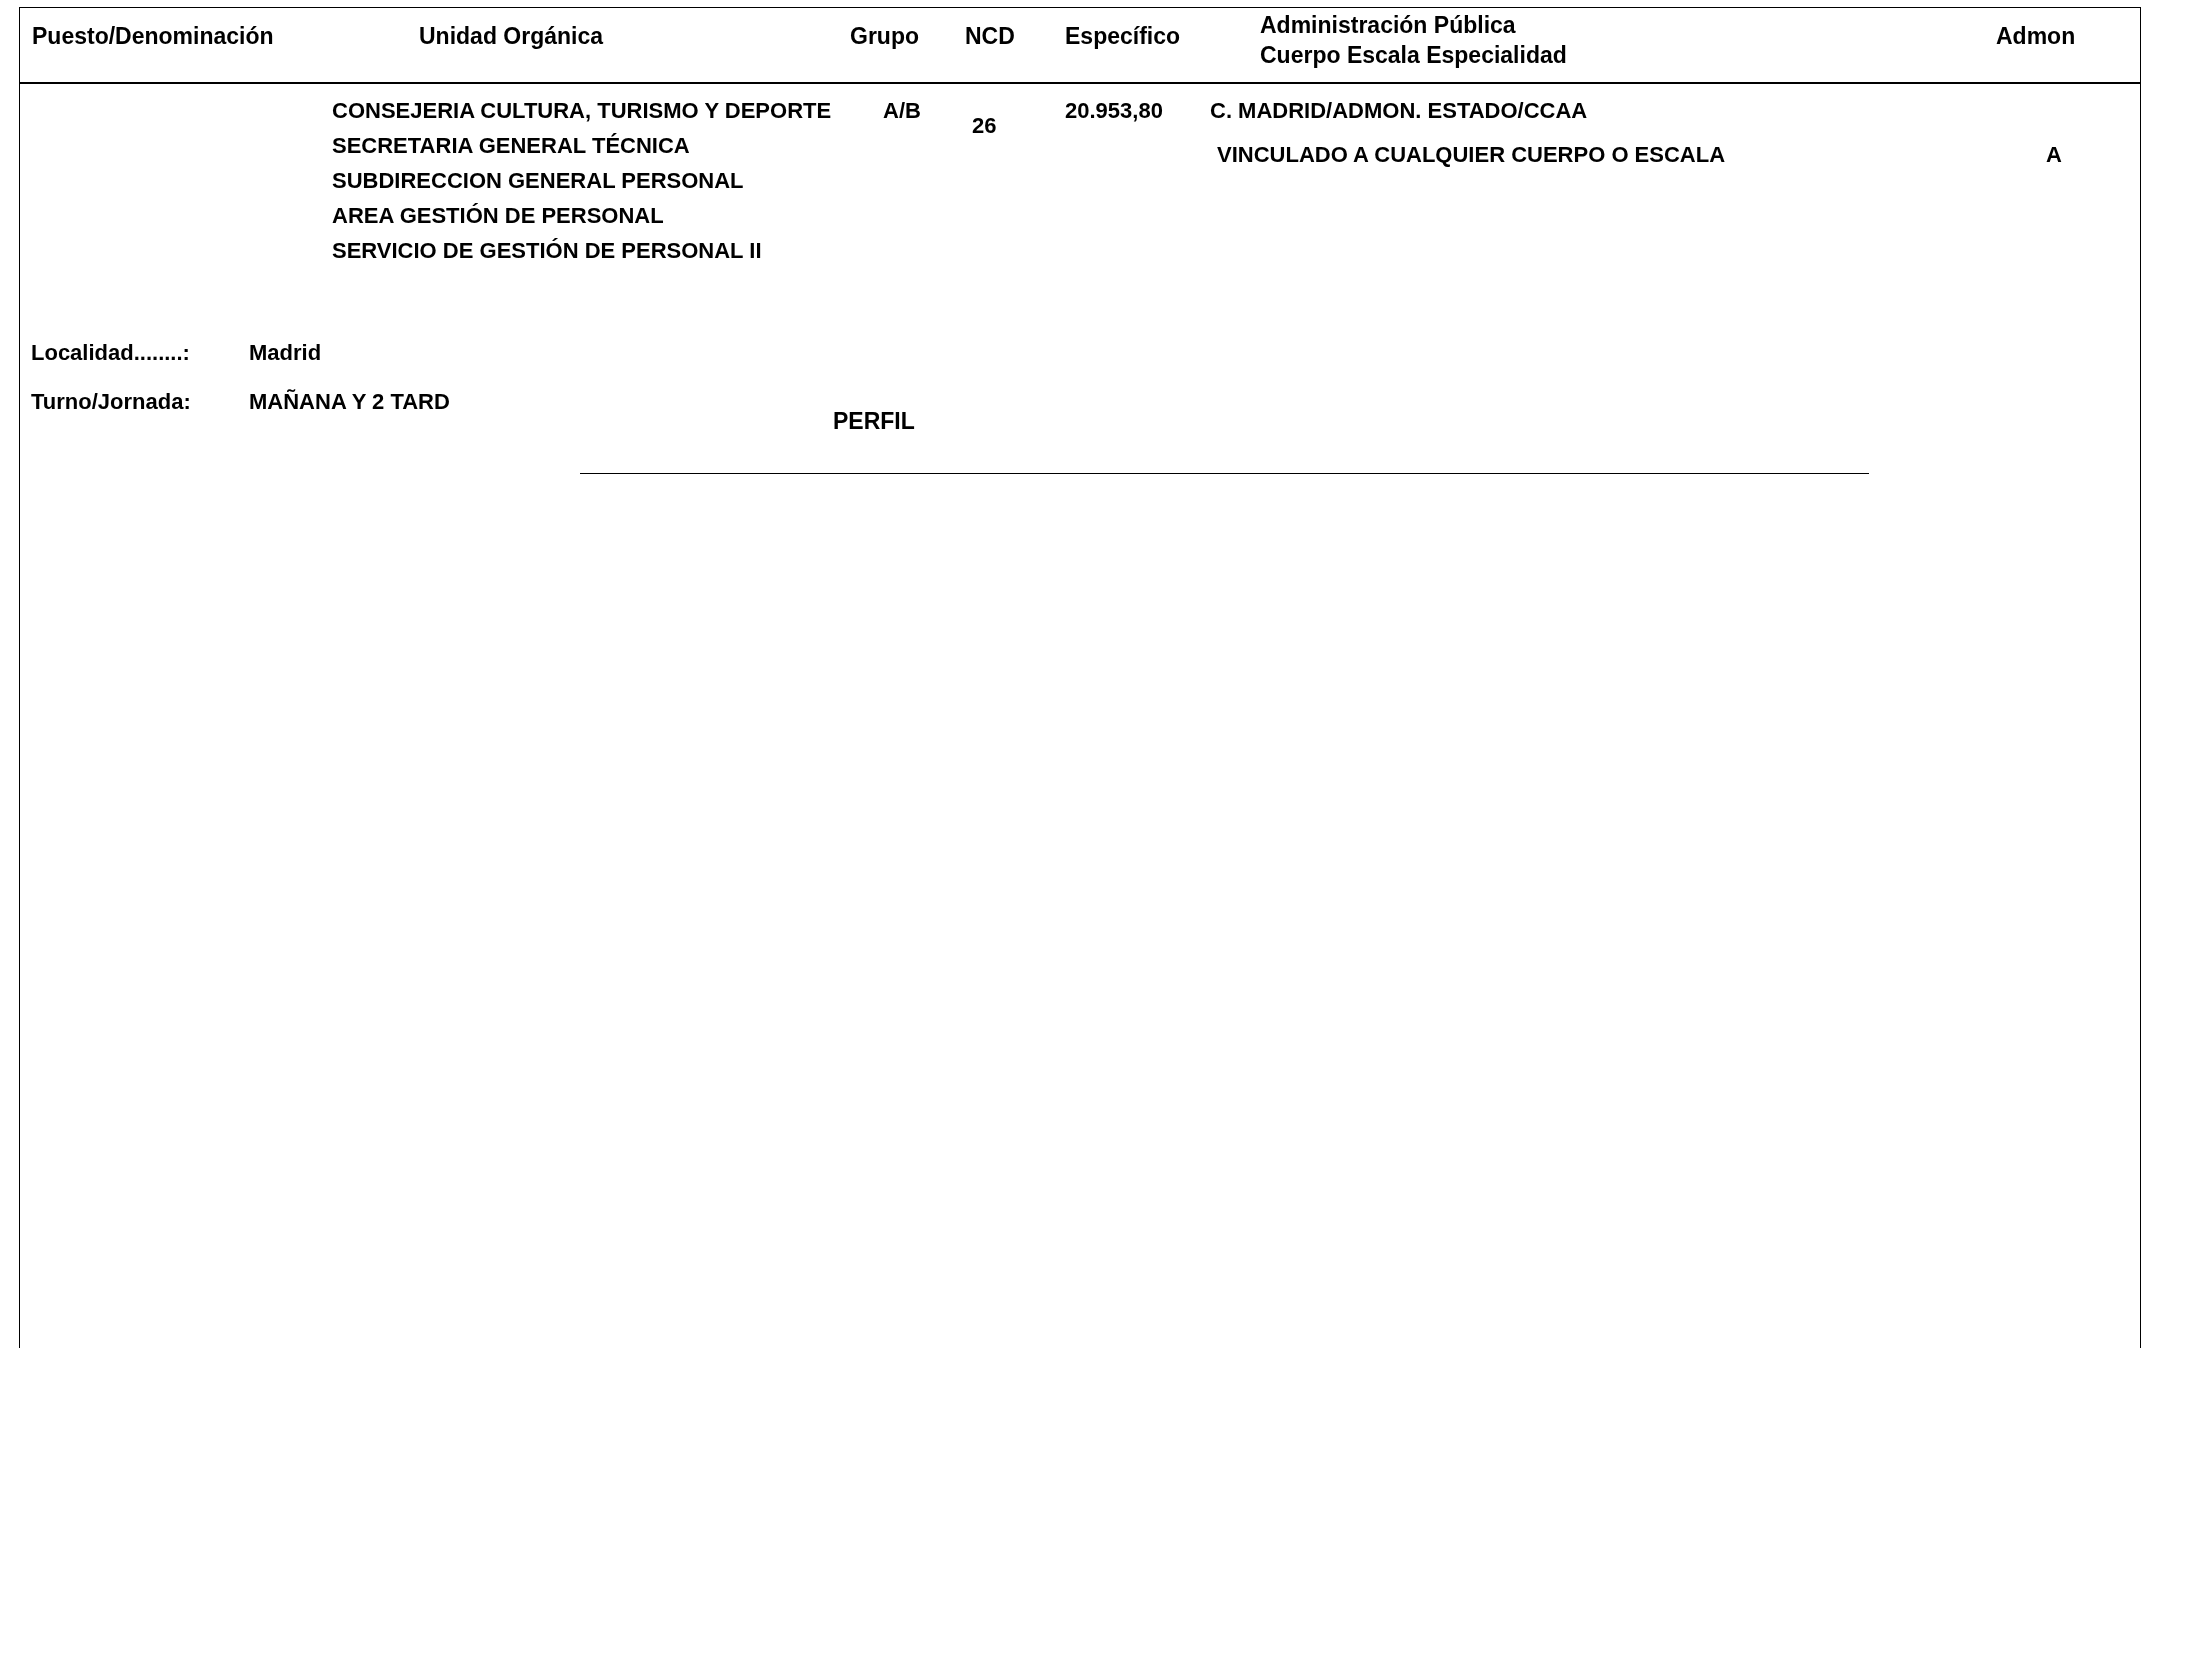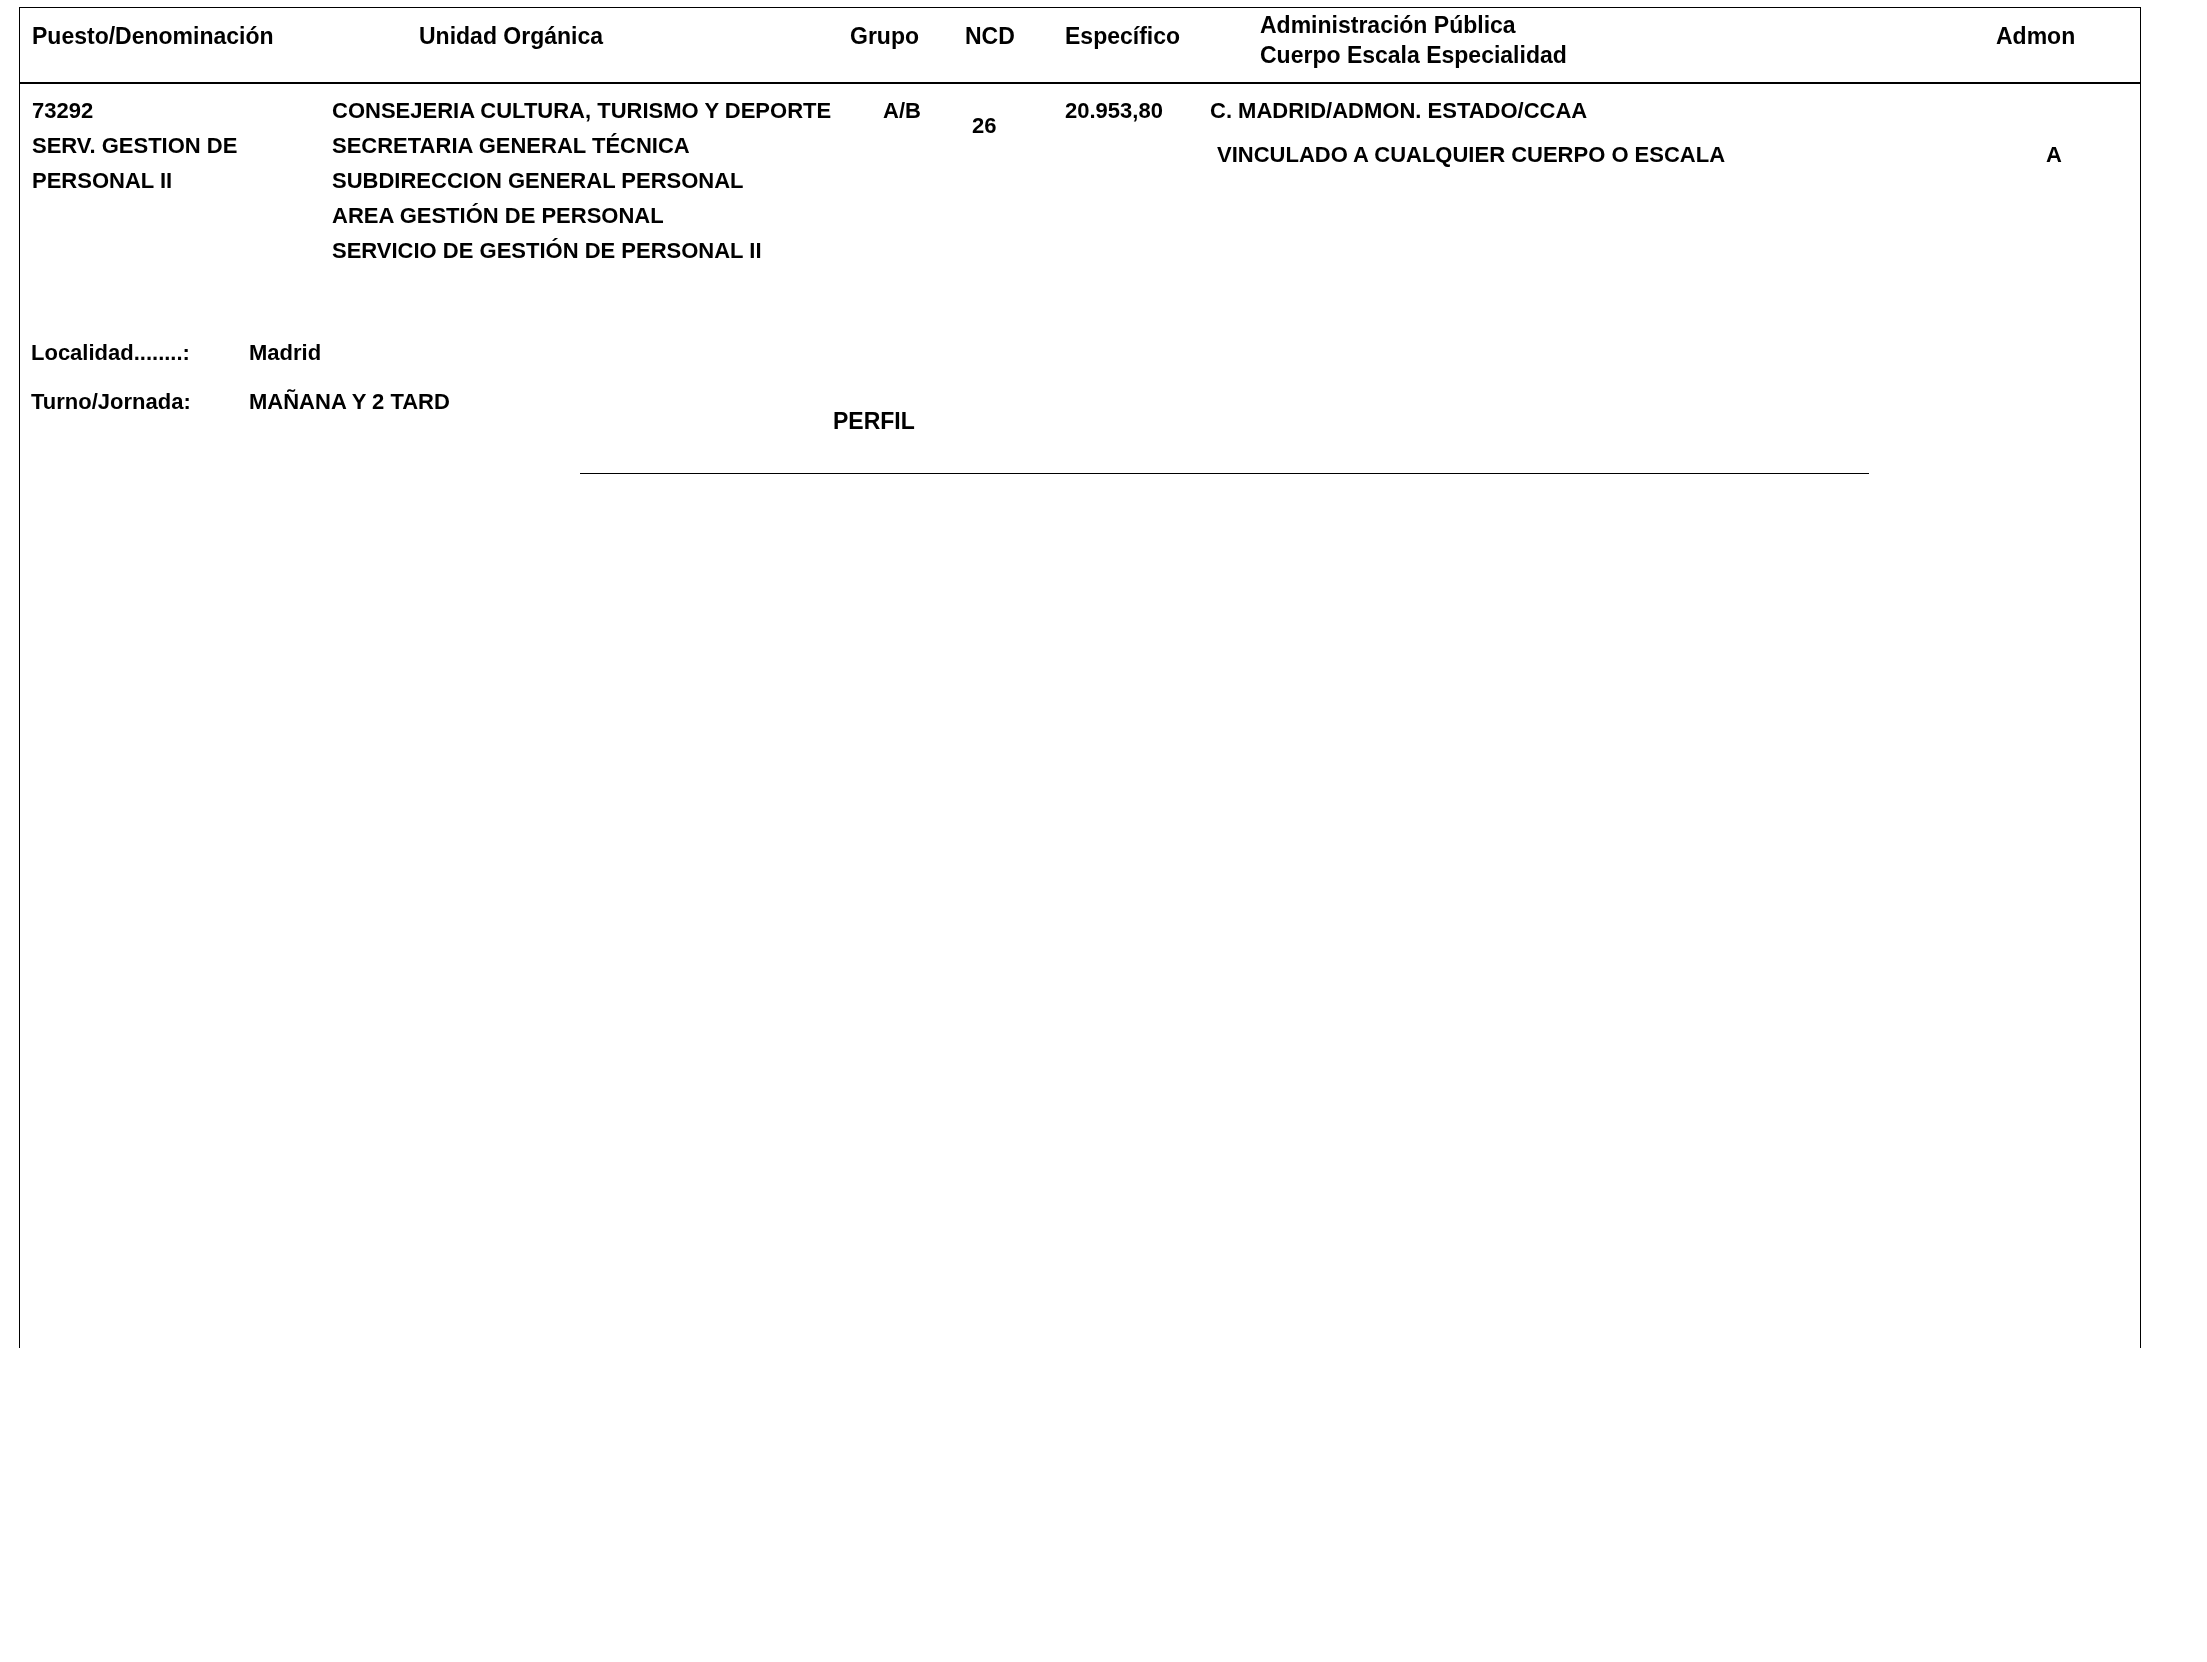--- a/index.html
+++ b/index.html
@@ -119,22 +119,20 @@
 
   <div class="hdr hdr-puesto">Puesto/Denominación</div>
   <div class="hdr hdr-unidad">Unidad Orgánica</div>
   <div class="hdr hdr-grupo">Grupo</div>
   <div class="hdr hdr-ncd">NCD</div>
   <div class="hdr hdr-espec">Específico</div>
   <div class="hdr hdr-admpub">Administración Pública</div>
   <div class="hdr hdr-cces">Cuerpo   Escala   Especialidad</div>
   <div class="hdr hdr-admon">Admon</div>
 
-  <div class="cell c-puesto">73292
-SERV. GESTION DE PERSONAL II</div>
   <div class="cell c-unidad">CONSEJERIA CULTURA, TURISMO Y DEPORTE
 SECRETARIA GENERAL TÉCNICA
 SUBDIRECCION GENERAL PERSONAL
 AREA GESTIÓN DE PERSONAL
 SERVICIO DE GESTIÓN DE PERSONAL II</div>
   <div class="cell c-grupo">A/B</div>
   <div class="cell c-ncd">26</div>
   <div class="cell c-espec">20.953,80</div>
   <div class="cell c-adm1">C. MADRID/ADMON. ESTADO/CCAA</div>
   <div class="cell c-adm2">VINCULADO A CUALQUIER CUERPO O ESCALA</div>

